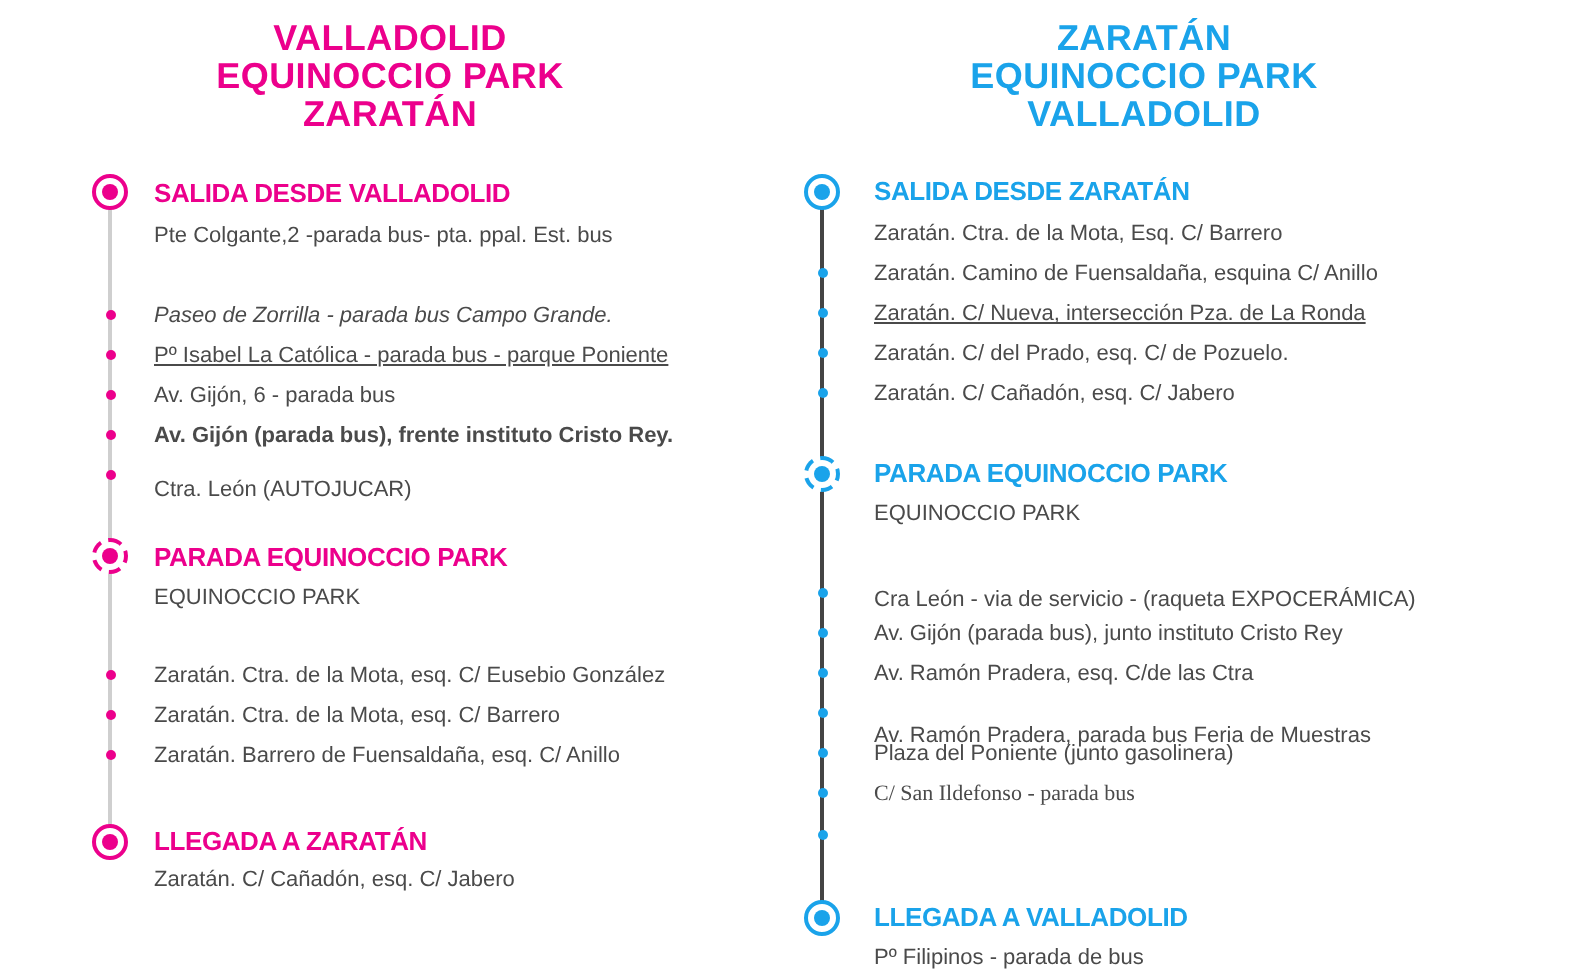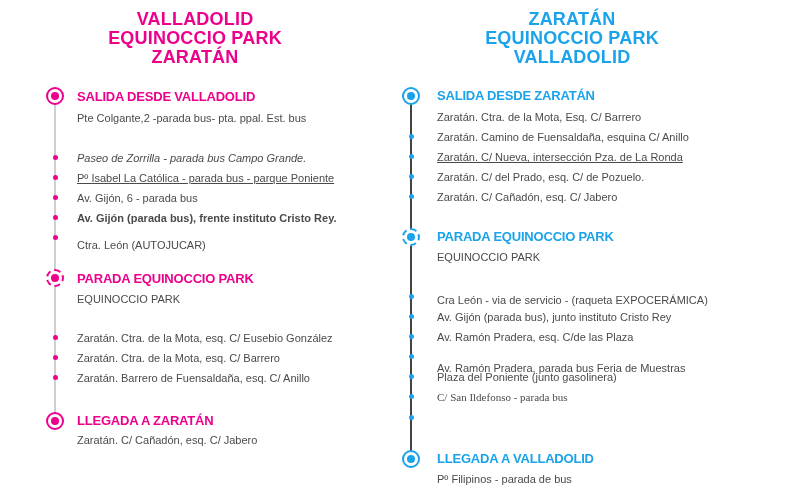--- a/index.html
+++ b/index.html
@@ -96,21 +96,21 @@
 
   <div class="node dashed" style="left:6px;top:228px;"></div>
   <div class="heading" style="top:229px;">PARADA EQUINOCCIO PARK</div>
   <div class="stop" style="top:249px;">EQUINOCCIO PARK</div>
 
   <div class="dot" style="top:294px;"></div>
   <div class="stop" style="top:292px;">Cra León - via de servicio - (raqueta EXPOCERÁMICA)</div>
   <div class="dot" style="top:314px;"></div>
   <div class="stop" style="top:309px;">Av. Gijón (parada bus), junto instituto Cristo Rey</div>
   <div class="dot" style="top:334px;"></div>
-  <div class="stop" style="top:329px;">Av. Ramón Pradera, esq. C/de las Plaza</div>
+  <div class="stop" style="top:329px;">Av. Ramón Pradera, esq. C/de las Ctra</div>
   <div class="dot" style="top:354px;"></div>
   <div class="stop" style="top:360px;">Av. Ramón Pradera, parada bus Feria de Muestras</div>
   <div class="dot" style="top:374px;"></div>
   <div class="stop" style="top:369px;">Plaza del Poniente (junto gasolinera)</div>
   <div class="dot" style="top:394px;"></div>
   <div class="stop" style="top:389px;font-family:Liberation Serif, serif;">C/ San Ildefonso - parada bus</div>
   <div class="dot" style="top:415px;"></div>
 
   <div class="node" style="left:6px;top:450px;"></div>
   <div class="heading" style="top:451px;">LLEGADA A VALLADOLID</div>

